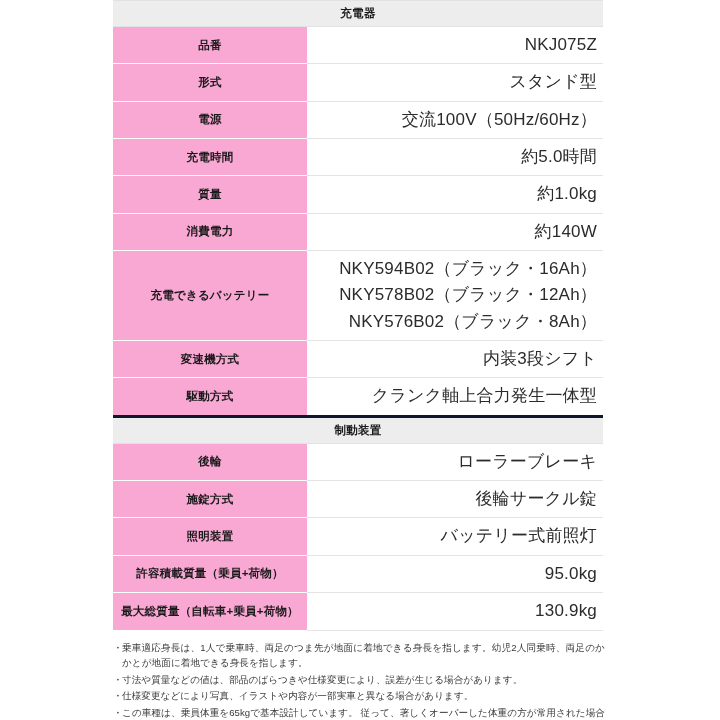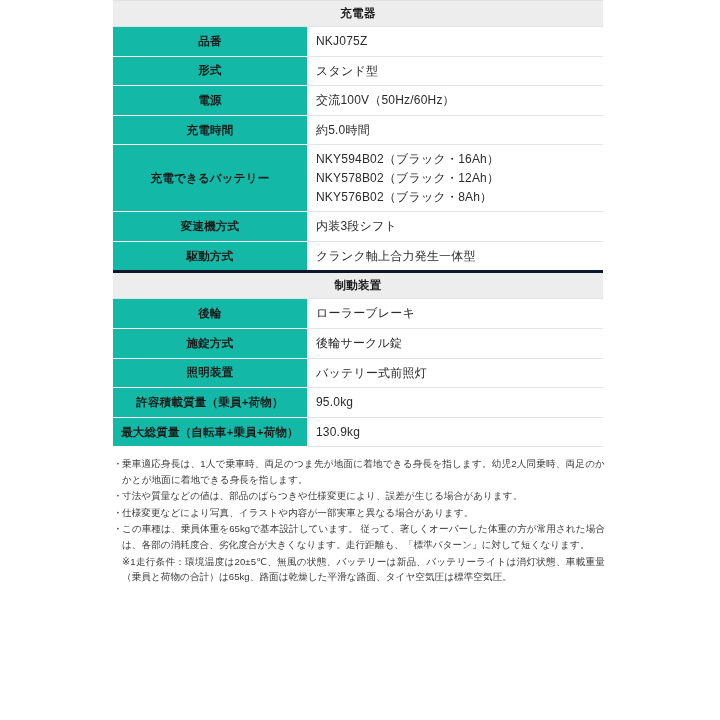--- a/index.html
+++ b/index.html
@@ -39,38 +39,38 @@
     border-top: 3px solid #0f172a;
     border-bottom: 1px solid #e2e2e2;
     letter-spacing: 0.3px;
   }
   .spec-table tr.section-row td .sect-inner {
     display: block;
     width: 100%;
   }
 
   .spec-table td.lbl {
-    background: #14b8a6;
+    background: #f9a8d4;
     text-align: center;
     vertical-align: middle;
     font-weight: bold;
     font-size: 11.5px;
     color: #1a1a1a;
     padding: 5px 3px;
     border-bottom: 1px solid #ffffff;
     border-top: 1px solid #ffffff;
     white-space: nowrap;
     letter-spacing: 0.2px;
     overflow: visible;
   }
   .spec-table td.val {
     background: #ffffff;
-    text-align: left;
+    text-align: right;
     vertical-align: middle;
-    font-size: 12px;
+    font-size: 17px;
     color: #2b2b2b;
     padding: 5px 6px 5px 9px;
     border-bottom: 1px solid #e4e4e4;
     line-height: 1.55;
     letter-spacing: 0.2px;
   }
   .spec-table tr:first-child td { border-top: 1px solid #e2e2e2; }
 
   .val .vline { display: block; }
 
@@ -133,20 +133,32 @@
             <span class="vline">交流100V（50Hz/60Hz）</span>
           </td>
         </tr>
         <tr class="data-row">
           <td class="lbl">充電時間</td>
           <td class="val">
             <span class="vline">約5.0時間</span>
           </td>
         </tr>
         <tr class="data-row">
+          <td class="lbl">質量</td>
+          <td class="val">
+            <span class="vline">約1.0kg</span>
+          </td>
+        </tr>
+        <tr class="data-row">
+          <td class="lbl">消費電力</td>
+          <td class="val">
+            <span class="vline">約140W</span>
+          </td>
+        </tr>
+        <tr class="data-row">
           <td class="lbl">充電できるバッテリー</td>
           <td class="val">
             <span class="vline">NKY594B02（ブラック・16Ah）</span>
             <span class="vline">NKY578B02（ブラック・12Ah）</span>
             <span class="vline">NKY576B02（ブラック・8Ah）</span>
           </td>
         </tr>
         <tr class="data-row">
           <td class="lbl">変速機方式</td>
           <td class="val">

